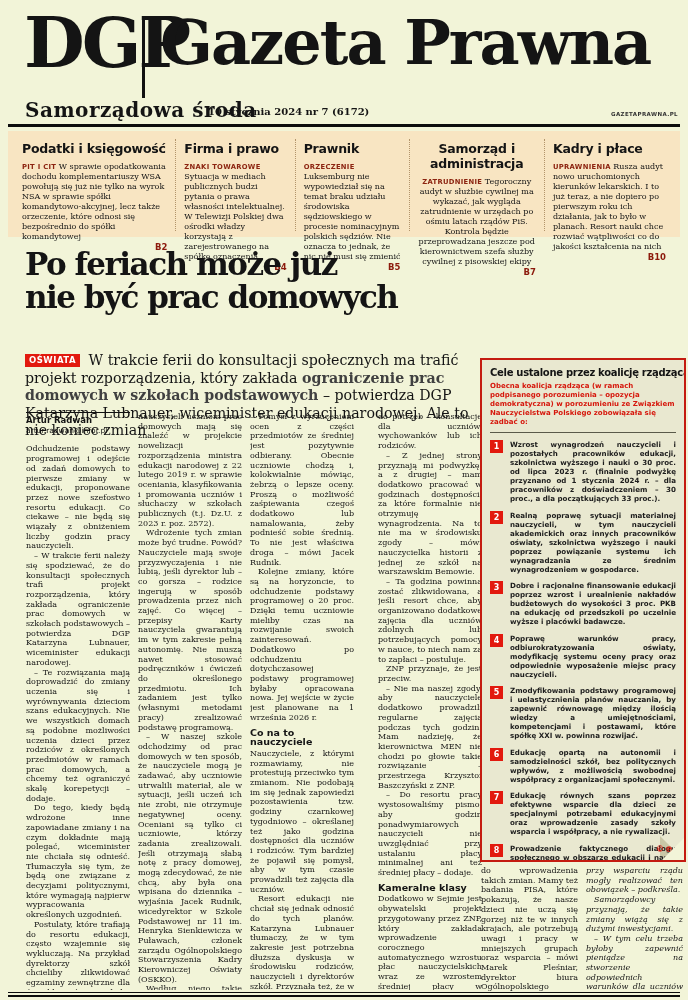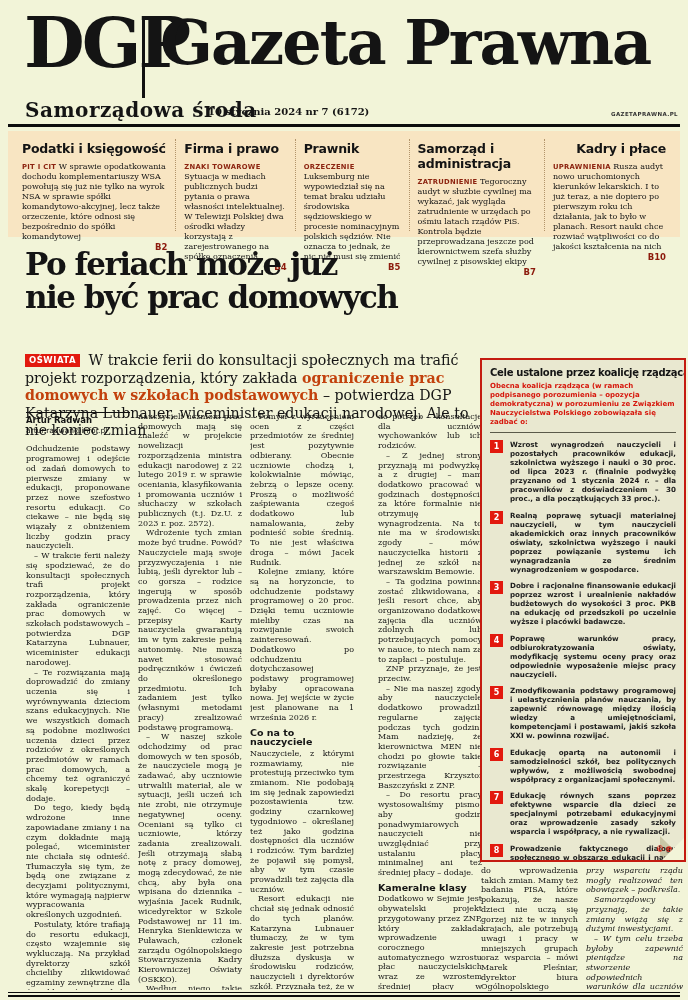--- a/index.html
+++ b/index.html
@@ -22,21 +22,21 @@
   .teaser{box-sizing:border-box;padding:2px 8px 0 8px;border-left:1px dotted #b2946a;display:flex;flex-direction:column;}
   .teaser:first-child{border-left:none;}
   .teaser h3{margin:0 0 6px 0;font-size:12.5px;font-family:"DejaVu Sans","Liberation Sans",sans-serif;font-weight:bold;letter-spacing:-0.2px;}
   .teaser .t-body{font-size:8px;line-height:10px;flex:1;}
   .t-tag{font-weight:bold;color:#8c2410;font-size:6.8px;font-family:"DejaVu Sans","Liberation Sans",sans-serif;letter-spacing:0.3px;}
   .t-page{align-self:flex-end;font-weight:bold;color:#8c1a0c;font-size:8.5px;font-family:"DejaVu Sans","Liberation Sans",sans-serif;}
   
   .headline{position:absolute;left:25px;top:248px;width:500px;font-size:31px;line-height:1.08;font-weight:bold;letter-spacing:-1.5px;white-space:pre-line;margin:0;}
   .lead{position:absolute;left:25px;top:352px;width:446px;font-size:14.2px;line-height:1.24;}
   .kicker{display:inline-block;background:#e2190e;color:#fff;font-family:"DejaVu Sans","Liberation Sans",sans-serif;font-weight:bold;font-size:8.5px;padding:1px 4px;vertical-align:2px;margin-right:4px;letter-spacing:0.5px;}
-  .lead .red{color:#c2410c;font-weight:bold;}
+  .lead .red{color:#404040;font-weight:bold;}
   
   .col{position:absolute;top:412px;width:104px;height:578px;overflow:hidden;font-size:8px;line-height:9.7px;text-align:justify;}
   .col p{margin:0;text-indent:8px;}
   .col p.ni{text-indent:0;}
   .col h4{margin:5px 0 2px 0;font-size:9.5px;font-family:"DejaVu Sans","Liberation Sans",sans-serif;font-weight:bold;text-align:left;text-indent:0;}
   .byline-rule{width:100%;height:1px;background:#111;margin-bottom:3px;}
   .byline-name{font-family:"DejaVu Sans","Liberation Sans",sans-serif;font-weight:bold;font-size:8.5px;text-align:left;}
   .byline-mail{font-family:"DejaVu Sans","Liberation Sans",sans-serif;font-size:7.5px;text-align:left;margin-bottom:9px;}
   #col1{left:26px;}  #col2{left:138px;}  #col3{left:250px;}  #col4{left:378px;}
   .colb{position:absolute;top:866px;height:126px;width:97px;overflow:hidden;font-size:8px;line-height:9.7px;text-align:justify;}
@@ -89,27 +89,27 @@
     <div class="t-body"><span class="t-tag">ZNAKI TOWAROWE</span><span class="t-txt"> Sytuacja w mediach publicznych budzi pytania o prawa własności intelektualnej. W Telewizji Polskiej dwa ośrodki władzy korzystają z zarejestrowanego na spółkę oznaczenia</span></div>
     <span class="t-page">B4</span>
   </div>
 
   <div class="teaser" style="flex: 0.9 1 0%;">
     <h3 class="t-title">Prawnik</h3>
     <div class="t-body"><span class="t-tag">ORZECZENIE</span><span class="t-txt"> Luksemburg nie wypowiedział się na temat braku udziału środowiska sędziowskiego w procesie nominacyjnym polskich sędziów. Nie oznacza to jednak, że nic nie musi się zmienić</span></div>
     <span class="t-page">B5</span>
   </div>
 
-  <div class="teaser" style="flex: 1.1 1 0%;">
+  <div class="teaser" style="flex: 1.1 1 0%; text-align: center;">
     <h3 class="t-title">Samorząd i administracja</h3>
     <div class="t-body"><span class="t-tag">ZATRUDNIENIE</span><span class="t-txt"> Tegoroczny audyt w służbie cywilnej ma wykazać, jak wygląda zatrudnienie w urzędach po ośmiu latach rządów PiS. Kontrola będzie przeprowadzana jeszcze pod kierownictwem szefa służby cywilnej z pisowskiej ekipy</span></div>
     <span class="t-page">B7</span>
   </div>
 
-  <div class="teaser" style="flex: 1.05 1 0%; align-items: flex-end;">
+  <div class="teaser" style="flex: 1.05 1 0%;">
     <h3 class="t-title">Kadry i płace</h3>
     <div class="t-body"><span class="t-tag">UPRAWNIENIA</span><span class="t-txt"> Rusza audyt nowo uruchomionych kierunków lekarskich. I to już teraz, a nie dopiero po pierwszym roku ich działania, jak to było w planach. Resort nauki chce rozwiać wątpliwości co do jakości kształcenia na nich</span></div>
     <span class="t-page">B10</span>
   </div>
 </nav>
 
 <h1 class="headline">Po feriach może już
 nie być prac domowych</h1>
 <div class="lead">
   <span class="kicker">OŚWIATA</span><span> W trakcie ferii do konsultacji społecznych ma trafić projekt rozporządzenia, który zakłada </span><span class="red">ograniczenie prac domowych w szkołach podstawowych</span><span> – potwierdza DGP Katarzyna Lubnauer, wiceminister edukacji narodowej. Ale to nie koniec zmian</span>
@@ -189,21 +189,21 @@
     <span class="sb-text">Dobre i racjonalne finansowanie edukacji poprzez wzrost i urealnienie nakładów budżetowych do wysokości 3 proc. PKB na edukację od przedszkoli po uczelnie wyższe i placówki badawcze.</span>
   </div>
 
   <div class="sb-item">
     <span class="sb-num">4</span>
     <span class="sb-text">Poprawę warunków pracy, odbiurokratyzowania oświaty, modyfikację systemu oceny pracy oraz odpowiednie wyposażenie miejsc pracy nauczycieli.</span>
   </div>
 
   <div class="sb-item">
     <span class="sb-num">5</span>
-    <span class="sb-text">Zmodyfikowania podstawy programowej i uelastycznienia planów nauczania, by zapewnić równowagę między ilością wiedzy a umiejętnościami, kompetencjami i postawami, jakiś szkoła XXI w. powinna rozwijać.</span>
+    <span class="sb-text">Zmodyfikowania podstawy programowej i uelastycznienia planów nauczania, by zapewnić równowagę między ilością wiedzy a umiejętnościami, kompetencjami i postawami, które spółkę XXI w. powinna rozwijać.</span>
   </div>
 
   <div class="sb-item">
     <span class="sb-num">6</span>
     <span class="sb-text">Edukację opartą na autonomii i samodzielności szkół, bez politycznych wpływów, z możliwością swobodnej współpracy z organizacjami społecznymi.</span>
   </div>
 
   <div class="sb-item">
     <span class="sb-num">7</span>
     <span class="sb-text">Edukację równych szans poprzez efektywne wsparcie dla dzieci ze specjalnymi potrzebami edukacyjnymi oraz wprowadzenie zasady szkoły wsparcia i współpracy, a nie rywalizacji.</span>

